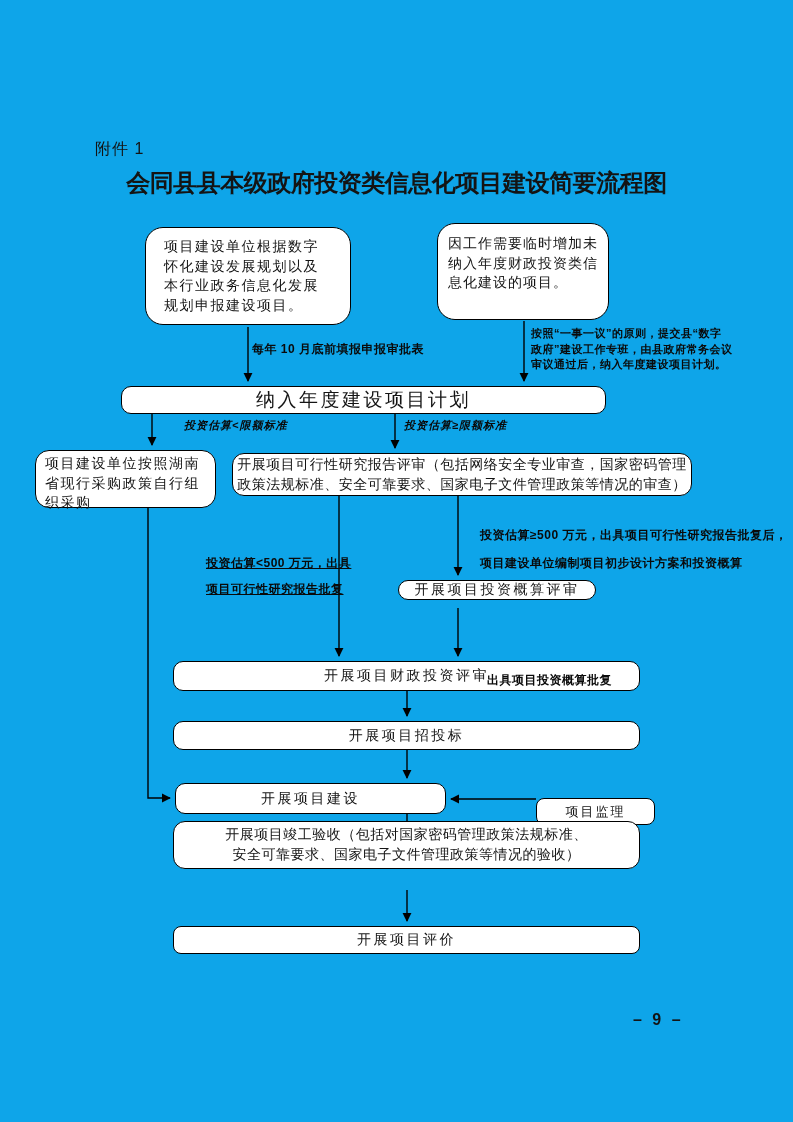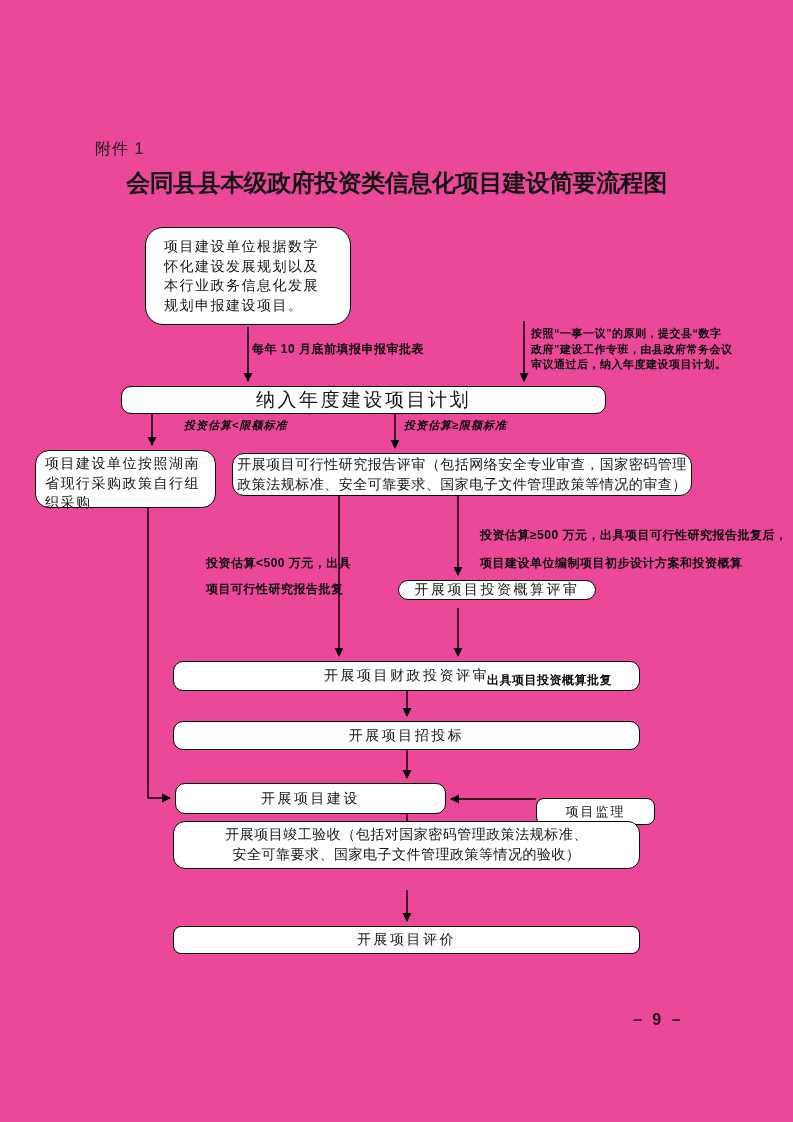--- a/index.html
+++ b/index.html
@@ -1,20 +1,20 @@
 <!DOCTYPE html>
 <html><head>
 <meta charset="utf-8">
 <style>
   html,body{margin:0;padding:0;background:#e8e8e8;}
   .page{
     position:relative;
     width:793px;height:1122px;
     margin:0 auto;
-    background:#ec4899;
+    background:#0ea5e9;
     overflow:hidden;
     font-family:"Liberation Serif", serif;
     color:#141414;
   }
   .attachment{
     position:absolute;left:95px;top:139px;
     font-family:"Liberation Sans", sans-serif;
     font-size:16px;font-weight:500;letter-spacing:1px;
   }
   .title{
@@ -49,21 +49,21 @@
   .ann{
     position:absolute;
     font-family:"Liberation Sans", sans-serif;
     font-weight:bold;font-size:12px;color:#0a0a0a;
     letter-spacing:0.5px;white-space:pre-line;
   }
   .ann-annual-form{left:252px;top:341px;text-align:center;}
   .ann-one-matter{left:531px;top:326px;font-size:11px;line-height:15.5px;width:220px;}
   .ann-below-limit{left:184px;top:418px;font-size:11px;font-style:italic;letter-spacing:1px;}
   .ann-above-limit{left:404px;top:418px;font-size:11px;font-style:italic;letter-spacing:1px;}
-  .ann-below-500{left:206px;top:550px;line-height:26px;}
+  .ann-below-500{left:206px;top:550px;line-height:26px;text-decoration:underline;}
   .ann-above-500{left:480px;top:521px;line-height:28px;}
   .ann-estimate-approval{left:487px;top:624px;margin-top:48px;}
   .pagenum{
     position:absolute;left:633px;top:1011px;
     font-family:"Liberation Sans", sans-serif;
     font-size:16px;font-weight:bold;letter-spacing:3px;
   }
 </style>
 </head>
 <body>
@@ -88,20 +88,21 @@
     <path d="M458 608 L458 656" marker-end="url(#arr)"></path>
     <path d="M407 691 L407 716" marker-end="url(#arr)"></path>
     <path d="M407 750 L407 778" marker-end="url(#arr)"></path>
     <path d="M148 508 L148 798 L170 798" marker-end="url(#arr)"></path>
     <path d="M536 799 L451 799" marker-end="url(#arr)"></path>
     <path d="M407 814 L407 837" marker-end="url(#arr)"></path>
     <path d="M407 890 L407 921" marker-end="url(#arr)"></path>
   </svg>
 
   <div class="node topalign box-a">项目建设单位根据数字怀化建设发展规划以及本行业政务信息化发展规划申报建设项目。</div>
+  <div class="node topalign box-b">因工作需要临时增加未纳入年度财政投资类信息化建设的项目。</div>
   <div class="node center box-c">纳入年度建设项目计划</div>
   <div class="node topalign box-d">项目建设单位按照湖南省现行采购政策自行组织采购</div>
   <div class="node center box-e">开展项目可行性研究报告评审（包括网络安全专业审查，国家密码管理
 政策法规标准、安全可靠要求、国家电子文件管理政策等情况的审查）</div>
   <div class="node center box-f">开展项目投资概算评审</div>
   <div class="node center box-h">开展项目财政投资评审</div>
   <div class="node center box-i">开展项目招投标</div>
   <div class="node center box-j">开展项目建设</div>
   <div class="node center box-k">项目监理</div>
   <div class="node center box-l">开展项目竣工验收（包括对国家密码管理政策法规标准、

